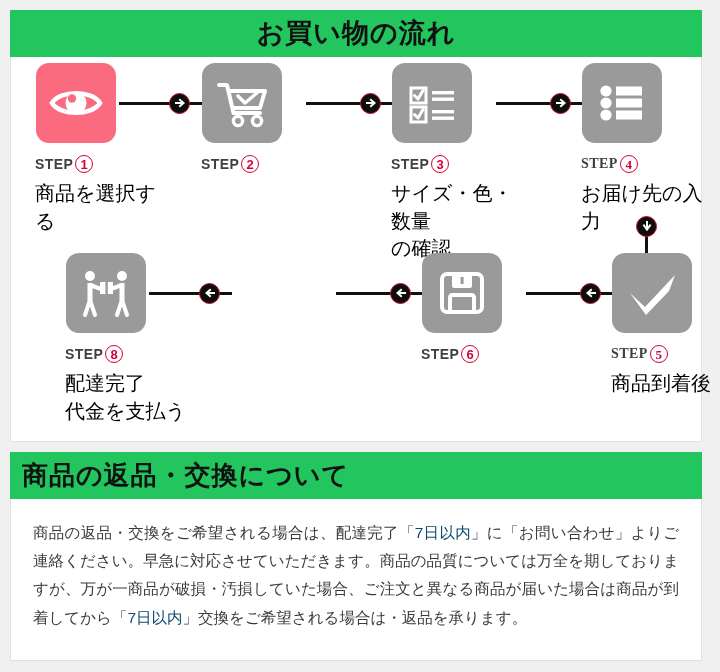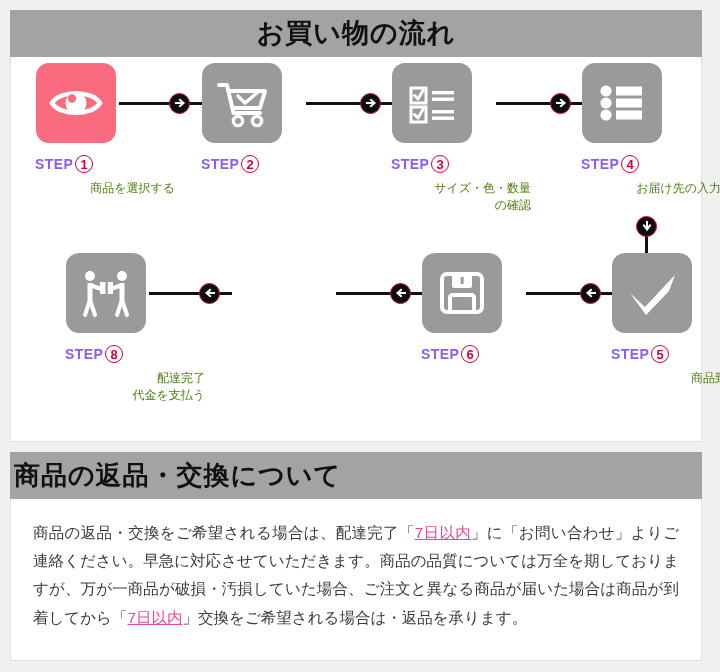--- a/index.html
+++ b/index.html
@@ -15,36 +15,36 @@
   }
   .page {
     position: absolute;
     left: 10px;
     top: 10px;
     width: 692px;
   }
 
   
   .section-header {
-    background: #a3a3a3;
+    background: #22c55e;
     height: 47px;
     line-height: 47px;
     font-family: "Liberation Serif", "DejaVu Serif", serif;
     font-size: 27px;
     font-weight: bold;
     color: #111111;
     letter-spacing: 1px;
     box-sizing: border-box;
   }
   .section-header.center {
     text-align: center;
   }
   .section-header.left {
     text-align: left;
-    padding-left: 4px;
+    padding-left: 12px;
     font-size: 26px;
   }
 
   
   .flow-panel {
     background: #ffffff;
     border: 1px solid #e2e2e2;
     border-top: none;
     position: relative;
     height: 385px;
@@ -61,21 +61,21 @@
   .row-bottom { top: 196px; margin-left: 30px; }
 
   .step {
     position: absolute;
     width: 150px;
     top: 0;
   }
   .step-col-0 { left: 14px; }
   .step-col-1 { left: 180px; }
   .step-col-2 { left: 370px; }
-  .step-col-3 { left: 560px; }
+  .step-col-3 { left: 560px; font-family: Liberation Serif, serif; }
 
   .icon-box {
     width: 80px;
     height: 80px;
     border-radius: 13px;
     background: #9a9a9a;
     position: relative;
     margin: 0 0 0 11px;
   }
   .icon-box.accent {
@@ -93,46 +93,45 @@
     padding-left: 10px;
   }
   .step-tag {
     white-space: nowrap;
     line-height: 1;
     height: 20px;
   }
   .step-tag .word {
     font-size: 14px;
     font-weight: bold;
-    color: #8b5cf6;
+    color: #404040;
     letter-spacing: 0.4px;
     vertical-align: middle;
   }
   .step-tag .num {
     display: inline-block;
     width: 18px;
     height: 18px;
     line-height: 17px;
     border: 1.4px solid #d4003c;
     border-radius: 50%;
     color: #d4003c;
     font-size: 13px;
     font-weight: bold;
     text-align: center;
     vertical-align: middle;
     margin-left: 2px;
     box-sizing: border-box;
   }
   .step-text {
     margin-top: 5px;
-    font-size: 12px;
+    font-size: 20px;
     line-height: 1.38;
-    color: #4d7c0f;
+    color: #000000;
     white-space: pre-line;
-    text-align: right;
   }
 
   
   .conn {
     position: absolute;
     height: 3px;
     background: #111111;
     top: 39px;
   }
   .conn-badge {
@@ -179,22 +178,21 @@
     padding: 20px 22px 18px 22px;
     height: 162px;
   }
   .policy-text {
     font-size: 15.5px;
     line-height: 1.82;
     color: #3a3a3a;
     text-align: justify;
   }
   .policy-text .hot {
-    color: #ec4899;
-    text-decoration: underline;
+    color: #0c4a6e;
   }
   .spacer-8 { height: 10px; }
 </style>
 </head>
 <body>
 
 <div class="page">
 
   <div class="section-header center">お買い物の流れ</div>
 

